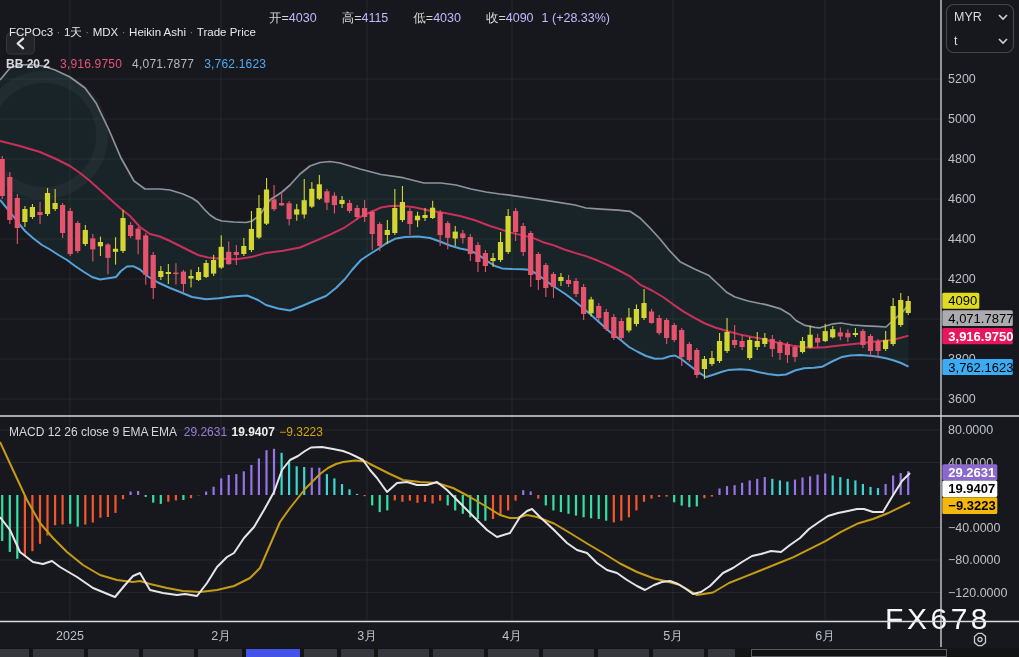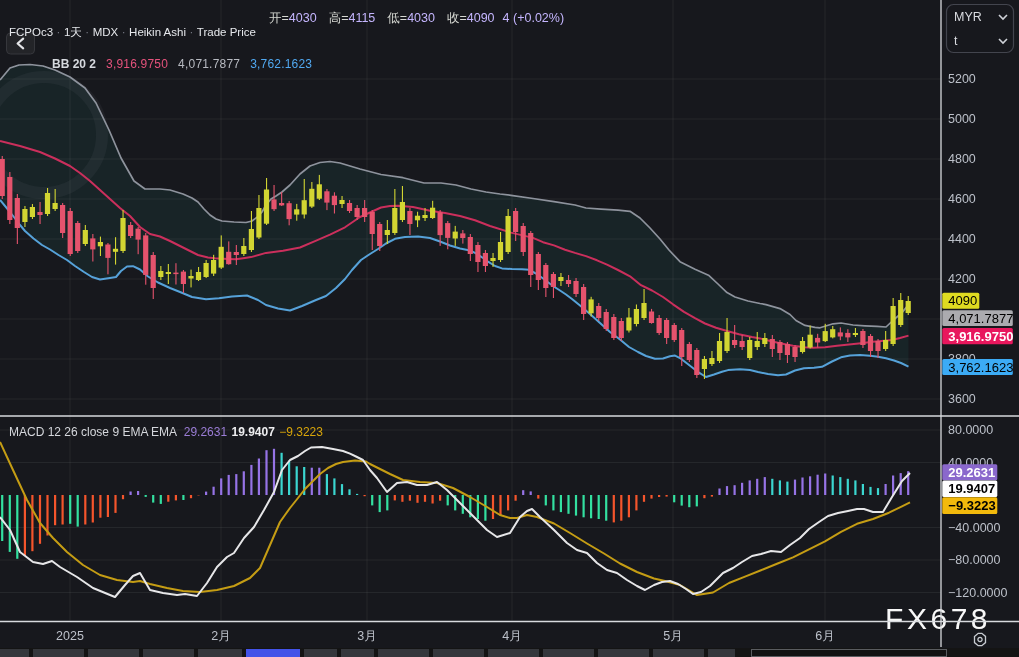--- a/index.html
+++ b/index.html
@@ -1,22 +1,22 @@
 <!DOCTYPE html>
 <html><head><meta charset="utf-8"><style>
 html,body{margin:0;padding:0;background:#131418;width:1019px;height:657px;overflow:hidden;}
 *{box-sizing:border-box;}
 .wrap{position:relative;width:1019px;height:657px;font-family:"Liberation Sans",sans-serif;}
 .svgbg{position:absolute;left:0;top:0;}
 .t1{position:absolute;left:9px;top:25px;font-size:11.5px;color:#e6e8ec;white-space:nowrap;}
 .t1 .dot{color:#787b86;margin:0 3.5px;}
 .ohlc{position:absolute;left:269px;top:9.5px;font-size:12.5px;color:#d6d8d2;white-space:nowrap;}
-.ohlc .lb{margin-left:12px;}
+.ohlc .lb{margin-left:25px;}
 .ohlc .vl{color:#c4b5fd;}
-.t2{position:absolute;left:6px;top:57px;font-size:12px;color:#d6d9de;white-space:nowrap;font-weight:bold;margin-left:46px;}
+.t2{position:absolute;left:6px;top:57px;font-size:12px;color:#d6d9de;white-space:nowrap;font-weight:bold;}
 .t2 .v{font-weight:normal;margin-left:10px;letter-spacing:0.2px;}
 .mrow{position:absolute;left:9px;top:425px;font-size:12px;color:#d5d7dc;white-space:nowrap;text-align:center;}
 </style></head><body>
 <div class="wrap">
 <div class="svgbg"><svg width="1019" height="657" viewBox="0 0 1019 657" shape-rendering="auto">
 <rect x="0" y="0" width="1019" height="657" fill="#131418"></rect>
 <rect x="0" y="0" width="1019" height="648.0" fill="#17181d"></rect>
 <path d="M0.0,80.0 L10.0,68.0 L19.0,65.0 L30.0,64.5 L43.0,66.0 L55.0,70.0 L70.0,77.0 L85.0,88.0 L96.0,103.0 L109.0,130.0 L121.0,158.0 L134.0,181.0 L145.0,189.0 L160.0,189.0 L170.0,190.0 L183.0,194.0 L192.0,198.0 L198.0,202.0 L204.0,209.0 L210.0,215.0 L216.0,219.0 L222.0,221.0 L234.0,222.0 L246.0,222.5 L252.0,221.0 L258.0,216.5 L262.0,212.0 L266.0,205.0 L271.0,199.0 L276.0,196.0 L282.0,192.0 L290.0,185.0 L300.0,174.0 L310.0,166.0 L320.0,162.5 L330.0,161.5 L340.0,163.0 L350.0,166.0 L360.0,169.0 L381.0,174.5 L403.0,177.7 L424.0,183.0 L441.0,183.0 L456.0,185.0 L471.0,189.0 L486.0,192.0 L500.0,194.0 L511.0,195.3 L533.0,198.5 L554.0,201.7 L575.0,205.0 L586.0,208.0 L601.0,209.2 L618.0,210.2 L630.0,211.3 L640.0,218.0 L650.0,228.0 L660.0,239.0 L669.0,250.0 L680.0,261.7 L695.0,269.2 L709.0,275.6 L718.0,284.0 L727.0,292.6 L735.0,297.0 L748.0,301.0 L760.0,303.5 L766.0,304.6 L780.0,308.6 L790.0,314.5 L796.0,320.5 L805.0,325.4 L815.0,327.4 L820.0,327.8 L833.0,323.8 L841.0,323.0 L853.0,325.0 L865.0,325.8 L877.0,326.4 L886.0,327.0 L894.0,319.5 L902.0,312.6 L908.5,304.6 L908.5,366.6 L901.0,363.0 L894.0,360.5 L886.0,358.3 L878.0,356.8 L870.0,355.8 L860.0,355.1 L850.0,355.6 L841.0,357.3 L832.0,361.5 L822.0,366.8 L814.0,367.8 L804.0,368.3 L795.0,370.5 L786.0,374.5 L778.0,375.2 L768.0,374.0 L758.0,372.0 L750.0,370.0 L740.0,369.3 L728.0,370.1 L722.0,371.8 L714.0,374.5 L706.0,377.0 L699.0,372.7 L690.0,365.7 L681.0,358.7 L675.0,355.6 L670.0,356.3 L663.0,358.5 L655.0,358.7 L646.0,356.0 L638.0,352.0 L629.0,347.0 L620.0,339.5 L610.0,332.0 L600.0,323.0 L590.0,314.0 L580.0,305.5 L572.0,299.0 L566.0,294.5 L560.0,290.5 L553.0,286.0 L547.0,281.5 L541.0,277.0 L535.0,273.0 L529.0,269.8 L522.0,269.2 L512.0,269.0 L502.0,268.4 L495.0,266.0 L488.0,261.7 L482.0,257.3 L476.0,253.3 L470.0,250.5 L460.0,248.5 L450.0,245.5 L440.0,241.5 L430.0,238.0 L418.0,236.5 L405.0,237.0 L395.0,238.8 L386.0,243.5 L378.0,249.0 L370.0,254.0 L361.0,260.0 L352.0,270.0 L345.0,279.0 L336.0,288.0 L326.0,296.0 L316.0,300.0 L302.0,306.0 L290.0,310.5 L278.0,308.5 L266.0,305.0 L258.0,300.0 L247.0,295.5 L232.0,296.5 L219.0,298.3 L206.0,299.3 L192.0,297.0 L180.0,292.0 L170.0,288.0 L158.0,282.5 L148.0,276.5 L140.0,269.5 L133.0,266.2 L127.0,266.5 L121.0,271.0 L116.0,277.0 L110.0,278.0 L100.0,279.5 L92.0,277.0 L84.0,272.0 L75.0,266.0 L67.0,260.0 L58.5,255.0 L50.0,249.5 L42.0,245.0 L33.5,238.5 L25.0,231.0 L20.0,225.0 L10.0,212.0 L0.0,200.0 Z" fill="rgba(40,150,132,0.10)" stroke="none"></path>
 <line x1="0" y1="79" x2="941.0" y2="79" stroke="rgba(230,235,245,0.07)" stroke-width="1"></line>
 <line x1="0" y1="119" x2="941.0" y2="119" stroke="rgba(230,235,245,0.07)" stroke-width="1"></line>
@@ -467,16 +467,16 @@
 <rect x="751.5" y="649.5" width="195" height="7.0" fill="#121212" stroke="#5a5c60" stroke-width="1"></rect>
 <rect x="946.5" y="4.5" width="67" height="48" rx="7" fill="#17181d" stroke="#43454e" stroke-width="1.2"></rect>
 <text x="954" y="21" font-family="Liberation Sans, sans-serif" font-size="12.5" fill="#d9dbe0">MYR</text>
 <text x="954" y="45" font-family="Liberation Sans, sans-serif" font-size="12.5" fill="#d9dbe0">t</text>
 <path d="M 999,15 l 4,4 l 4,-4" stroke="#cfd2d8" stroke-width="1.6" fill="none"></path>
 <path d="M 999,39 l 4,4 l 4,-4" stroke="#cfd2d8" stroke-width="1.6" fill="none"></path>
 <rect x="6.5" y="33" width="28" height="21" rx="4" fill="#232428" stroke="#36373c" stroke-width="1"></rect>
 <path d="M 23.2,38.6 l -5.6,4.9 l 5.6,4.9" stroke="#e4e5e8" stroke-width="2.1" fill="none" stroke-linecap="round" stroke-linejoin="round"></path>
 </svg></div>
 <div class="t1">FCPOc3<span class="dot">·</span>1天<span class="dot">·</span>MDX<span class="dot">·</span>Heikin Ashi<span class="dot">·</span>Trade Price</div>
-<div class="ohlc"><span>开=<span class="vl">4030</span></span><span class="lb">高=<span class="vl">4115</span></span><span class="lb">低=<span class="vl">4030</span></span><span class="lb">收=<span class="vl">4090</span></span><span class="vl" style="margin-left:8px">4 (+0.02%)</span></div>
+<div class="ohlc"><span>开=<span class="vl">4030</span></span><span class="lb">高=<span class="vl">4115</span></span><span class="lb">低=<span class="vl">4030</span></span><span class="lb">收=<span class="vl">4090</span></span><span class="vl" style="margin-left:8px">1 (+28.33%)</span></div>
 <div class="t2">BB 20 2<span class="v" style="color:#e5527c">3,916.9750</span><span class="v" style="color:#b7bac1">4,071.7877</span><span class="v" style="color:#51a8f0">3,762.1623</span></div>
 <div class="mrow">MACD 12 26 close 9 EMA EMA
 <span style="color:#9b7dd6;margin-left:4px">29.2631</span> <span style="color:#eeeef0;font-weight:bold;margin-left:1px">19.9407</span> <span style="color:#d8a50a;margin-left:1px">−9.3223</span></div>
 </div>
 </body></html>

